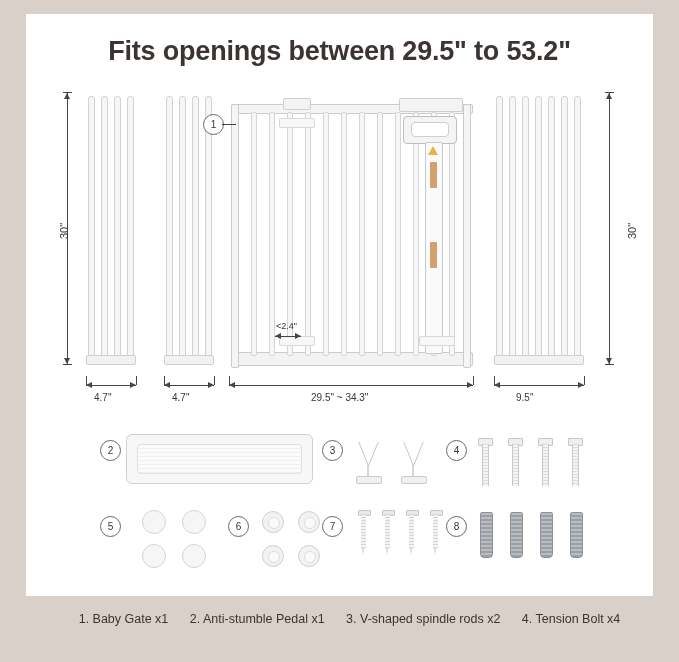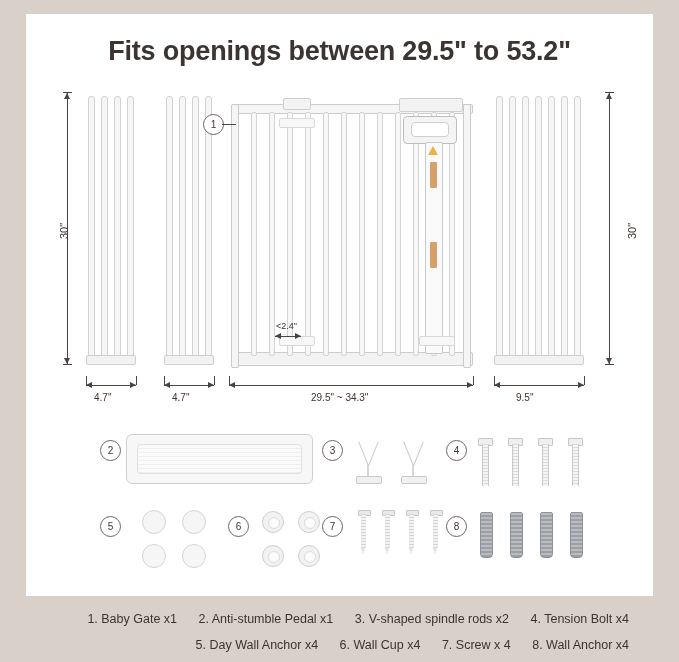--- a/index.html
+++ b/index.html
@@ -346,24 +346,24 @@
     height: 26px;
     background: #c9c9c9;
     bottom: 18px;
   }
   .spindle .vleft { left: 12px; transform: rotate(22deg); transform-origin: bottom center; }
   .spindle .vright { left: 12px; transform: rotate(-22deg); transform-origin: bottom center; }
 
   
   .legend {
     position: absolute;
-    left: 11px;
+    left: 36px;
     top: 606px;
     width: 627px;
-    text-align: right;
+    text-align: center;
     color: #3c3431;
     font-size: 12.5px;
     line-height: 26px;
   }
   .legend .row span { margin: 0 9px; white-space: nowrap; }
 </style>
 </head>
 <body>
 
 <div class="page">
@@ -567,21 +567,15 @@
     </div>
   </div>
 
   <div class="legend">
     <div class="row">
       <span>1. Baby Gate x1</span>
       <span>2. Anti-stumble Pedal x1</span>
       <span>3. V-shaped spindle rods x2</span>
       <span>4. Tension Bolt x4</span>
     </div>
-    <div class="row">
-      <span>5. Day Wall Anchor x4</span>
-      <span>6. Wall Cup x4</span>
-      <span>7. Screw x 4</span>
-      <span>8. Wall Anchor x4</span>
-    </div>
   </div>
 
 </div>
 
 </body></html>

